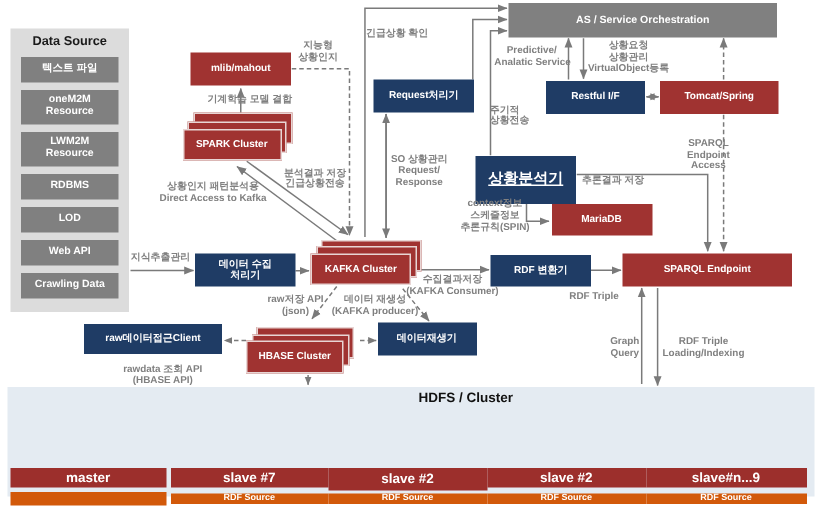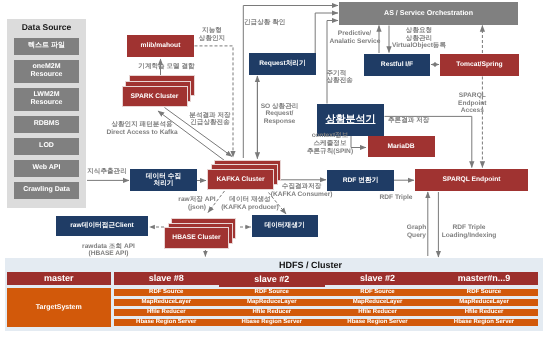--- a/index.html
+++ b/index.html
@@ -20,21 +20,21 @@
   #ds-panel{position:absolute;left:7px;top:19px;width:79px;height:189px;background:#dcdcdc;}
   #ds-title{position:absolute;left:7px;top:22px;width:79px;text-align:center;
             font-size:8.5px;font-weight:bold;color:#1a1a1a;}
   .dsbox{position:absolute;left:14px;width:65px;background:#808080;color:#fff;
          display:flex;align-items:center;justify-content:center;text-align:center;
          font-size:7px;font-weight:bold;line-height:1.15;white-space:pre-line;}
   
   #hdfs-panel{position:absolute;left:4.8px;top:257.5px;width:538.5px;height:73px;background:#e4ebf2;}
   #hdfs-title{position:absolute;left:243px;top:259.5px;font-size:9px;font-weight:bold;color:#111;margin-left:36px;}
   .hcell{position:absolute;display:flex;align-items:center;justify-content:center;
-         color:#fff;font-weight:bold;text-align:center;}
+         color:#fff;font-weight:bold;text-align:center;margin-top:40px;}
   .hhead{background:#9c2f2c;font-size:9px;}
   .hrow{background:#d2590a;font-size:6px;}
   .htarget{background:#d2590a;font-size:7px;}
 </style>
 </head>
 <body>
 
 <div class="stage">
 
   <svg class="wires" viewBox="0 0 550 337">
@@ -111,24 +111,24 @@
 Resource</div>
   <div class="dsbox" style="top:115.5px;height:17px;">RDBMS</div>
   <div class="dsbox" style="top:137.5px;height:17px;">LOD</div>
   <div class="dsbox" style="top:159.5px;height:17px;">Web API</div>
   <div class="dsbox" style="top:181.5px;height:17px;">Crawling Data</div>
 
   <div id="hdfs-panel"></div>
   <div id="hdfs-title">HDFS / Cluster</div>
   <div id="hdfs-table">
       <div class="hcell hhead" style="left: 7px; top: 271.5px; width: 103.5px; height: 13px;">master</div>
-      <div class="hcell hhead" style="left: 113.5px; top: 271.5px; width: 105.5px; height: 13px;">slave #8</div>
+      <div class="hcell hhead" style="left: 113.5px; top: 271.5px; width: 105.5px; height: 13px;">slave #7</div>
       <div class="hcell hhead" style="left: 219px; top: 271.5px; width: 105.5px; height: 15px;">slave #2</div>
       <div class="hcell hhead" style="left: 324.5px; top: 271.5px; width: 106px; height: 13px;">slave #2</div>
-      <div class="hcell hhead" style="left: 430.5px; top: 271.5px; width: 107px; height: 13px;">master#n...9</div>
+      <div class="hcell hhead" style="left: 430.5px; top: 271.5px; width: 107px; height: 13px;">slave#n...9</div>
       <div class="hcell htarget" style="left: 7px; top: 287.5px; width: 103.5px; height: 39.5px;">TargetSystem</div>
       <div class="hcell hrow" style="left: 113.5px; top: 288.7px; width: 105.5px; height: 7.6px;">RDF Source</div>
       <div class="hcell hrow" style="left: 113.5px; top: 298.5px; width: 105.5px; height: 7.6px;">MapReduceLayer</div>
       <div class="hcell hrow" style="left: 113.5px; top: 308.6px; width: 105.5px; height: 7.6px;">Hfile Reducer</div>
       <div class="hcell hrow" style="left: 113.5px; top: 318.6px; width: 105.5px; height: 7.6px;">Hbase Region Server</div>
       <div class="hcell hrow" style="left: 219px; top: 288.7px; width: 105.5px; height: 7.6px;">RDF Source</div>
       <div class="hcell hrow" style="left: 219px; top: 298.5px; width: 105.5px; height: 7.6px;">MapReduceLayer</div>
       <div class="hcell hrow" style="left: 219px; top: 308.6px; width: 105.5px; height: 7.6px;">Hfile Reducer</div>
       <div class="hcell hrow" style="left: 219px; top: 318.6px; width: 105.5px; height: 7.6px;">Hbase Region Server</div>
       <div class="hcell hrow" style="left: 324.5px; top: 288.7px; width: 106px; height: 7.6px;">RDF Source</div>

